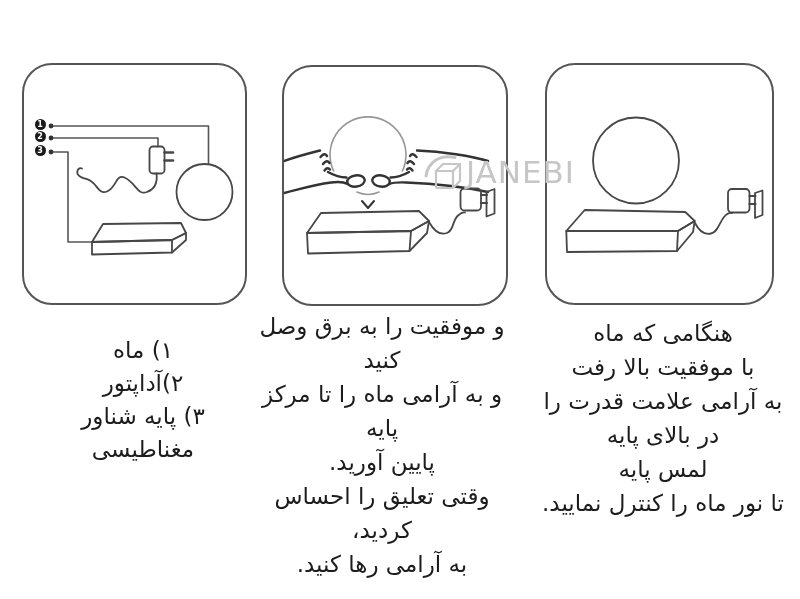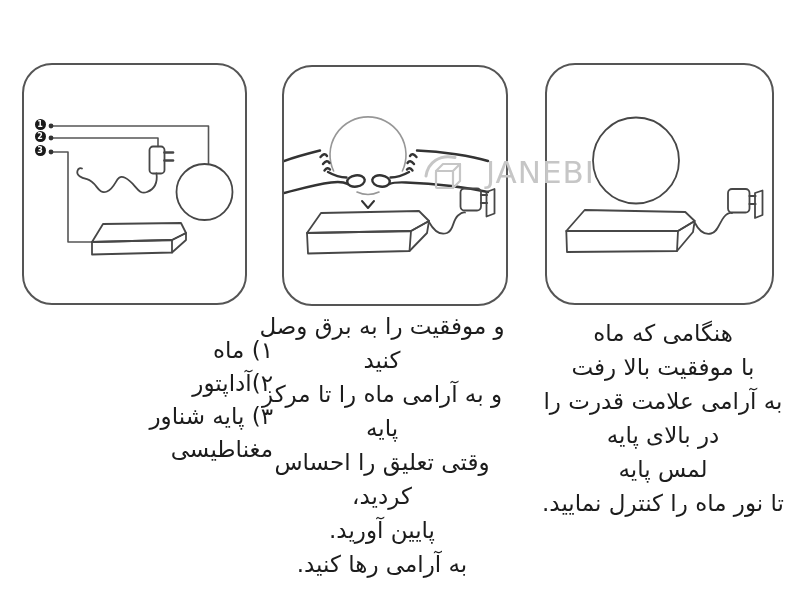--- a/index.html
+++ b/index.html
@@ -8,24 +8,24 @@
   .panel{position:absolute;border:2px solid #555;border-radius:30px;background:#fff;box-sizing:border-box;}
   .panel svg{position:absolute;left:0;top:0;}
   #panel1{left:22px;top:63px;width:225px;height:242px;}
   #panel2{left:282px;top:65px;width:226px;height:241px;}
   #panel3{left:545px;top:63px;width:229px;height:242px;}
   .badge{position:absolute;width:11px;height:11px;border-radius:50%;background:#1a1a1a;color:#fff;
          font-size:8px;font-weight:bold;line-height:11px;text-align:center;
          font-family:"DejaVu Sans",sans-serif;}
   .caption{position:absolute;text-align:center;color:#1c1c1c;font-size:23px;direction:rtl;
            font-family:"DejaVu Sans",sans-serif;}
-  #cap1{left:13px;top:334px;width:260px;line-height:33px;text-align:right;}
+  #cap1{left:13px;top:334px;width:260px;line-height:33px;}
   #cap2{left:252px;top:309px;width:260px;line-height:34px;}
   #cap3{left:533px;top:316px;width:260px;line-height:34px;}
-  .watermark{position:absolute;left:424px;top:150px;display:flex;align-items:center;gap:22px;z-index:5;}
+  .watermark{position:absolute;left:424px;top:150px;display:flex;align-items:center;gap:2px;z-index:5;}
   .watermark .brand{color:#c6c6c6;font-size:31px;letter-spacing:1px;line-height:44px;
                     font-family:"DejaVu Sans",sans-serif;}
 </style>
 </head>
 <body>
 
 <div class="stage">
 
   <section class="panel" id="panel1">
     <svg width="221" height="238" viewBox="0 0 221 238" fill="none" stroke-linecap="round" stroke-linejoin="round">
@@ -128,22 +128,22 @@
   <div class="caption" id="cap1" dir="rtl">
     <div>۱) ماه</div>
     <div>۲)آداپتور</div>
     <div>۳) پایه شناور</div>
     <div>مغناطیسی</div>
   </div>
 
   <div class="caption" id="cap2" dir="rtl">
     <div>و موفقیت را به برق وصل کنید</div>
     <div>و به آرامی ماه را تا مرکز پایه</div>
+    <div>پایین آورید.</div>
     <div>وقتی تعلیق را احساس کردید،</div>
-    <div>پایین آورید.</div>
     <div>به آرامی رها کنید.</div>
   </div>
 
   <div class="caption" id="cap3" dir="rtl">
     <div>هنگامی که ماه</div>
     <div>با موفقیت بالا رفت</div>
     <div>به آرامی علامت قدرت را</div>
     <div>در بالای پایه</div>
     <div>لمس پایه</div>
     <div>تا نور ماه را کنترل نمایید.</div>

